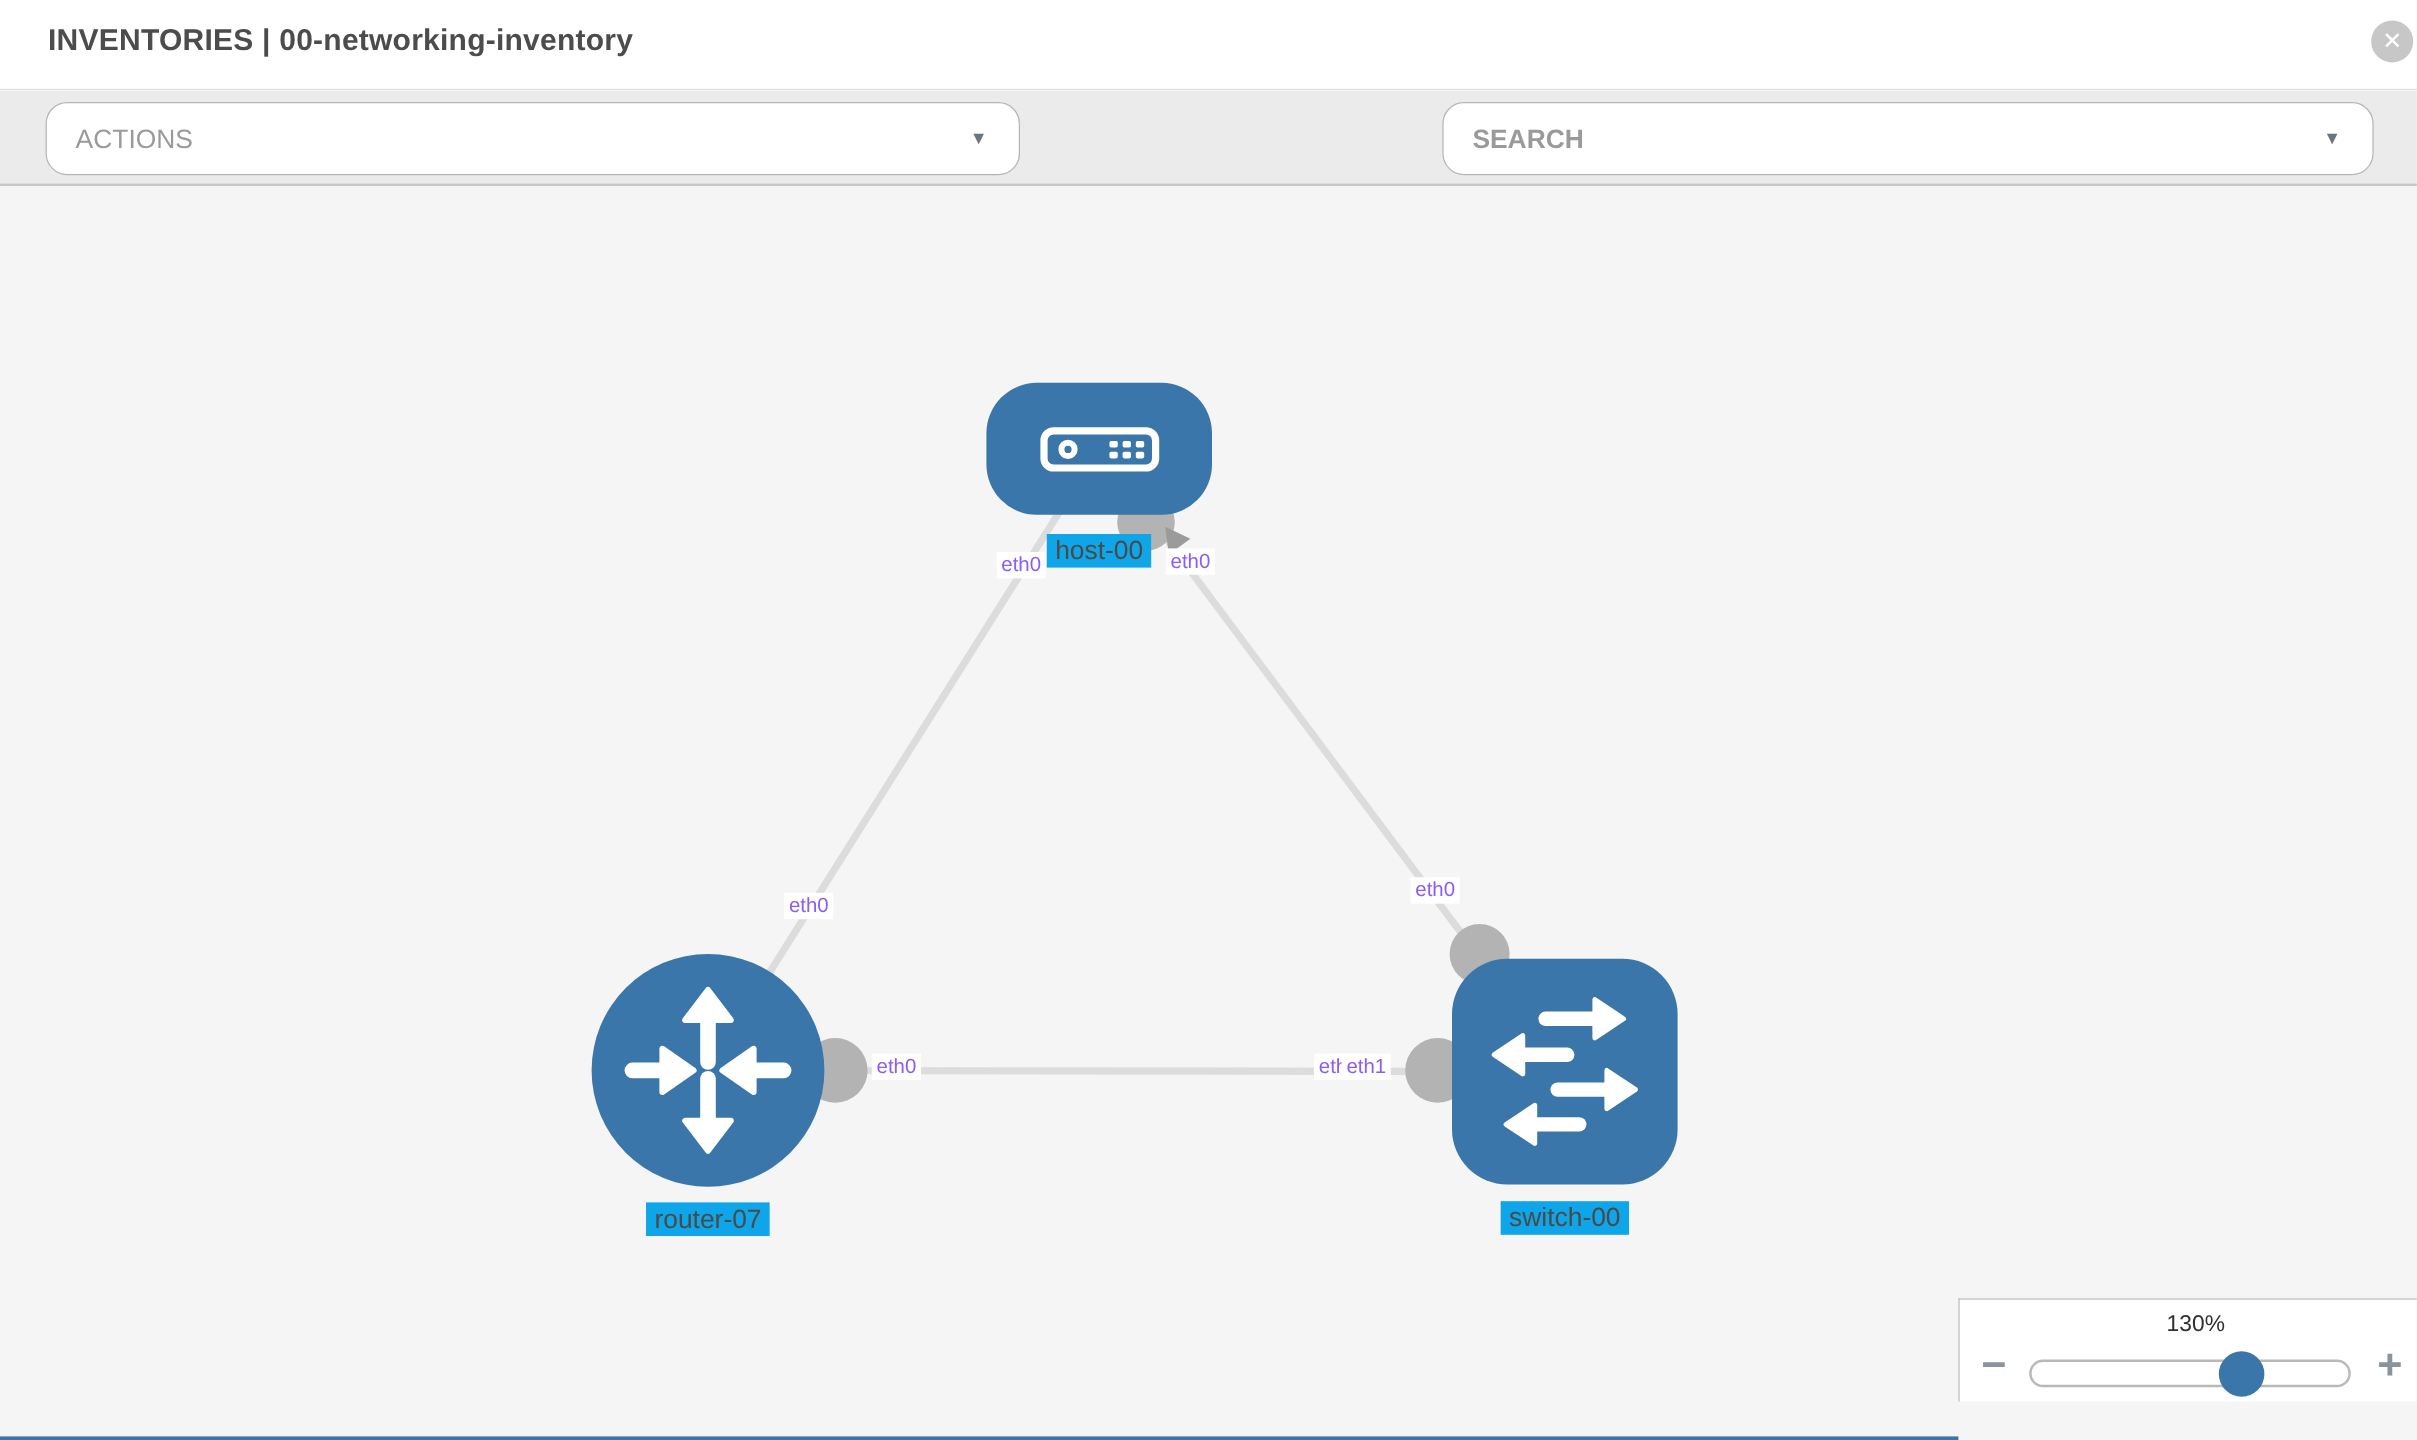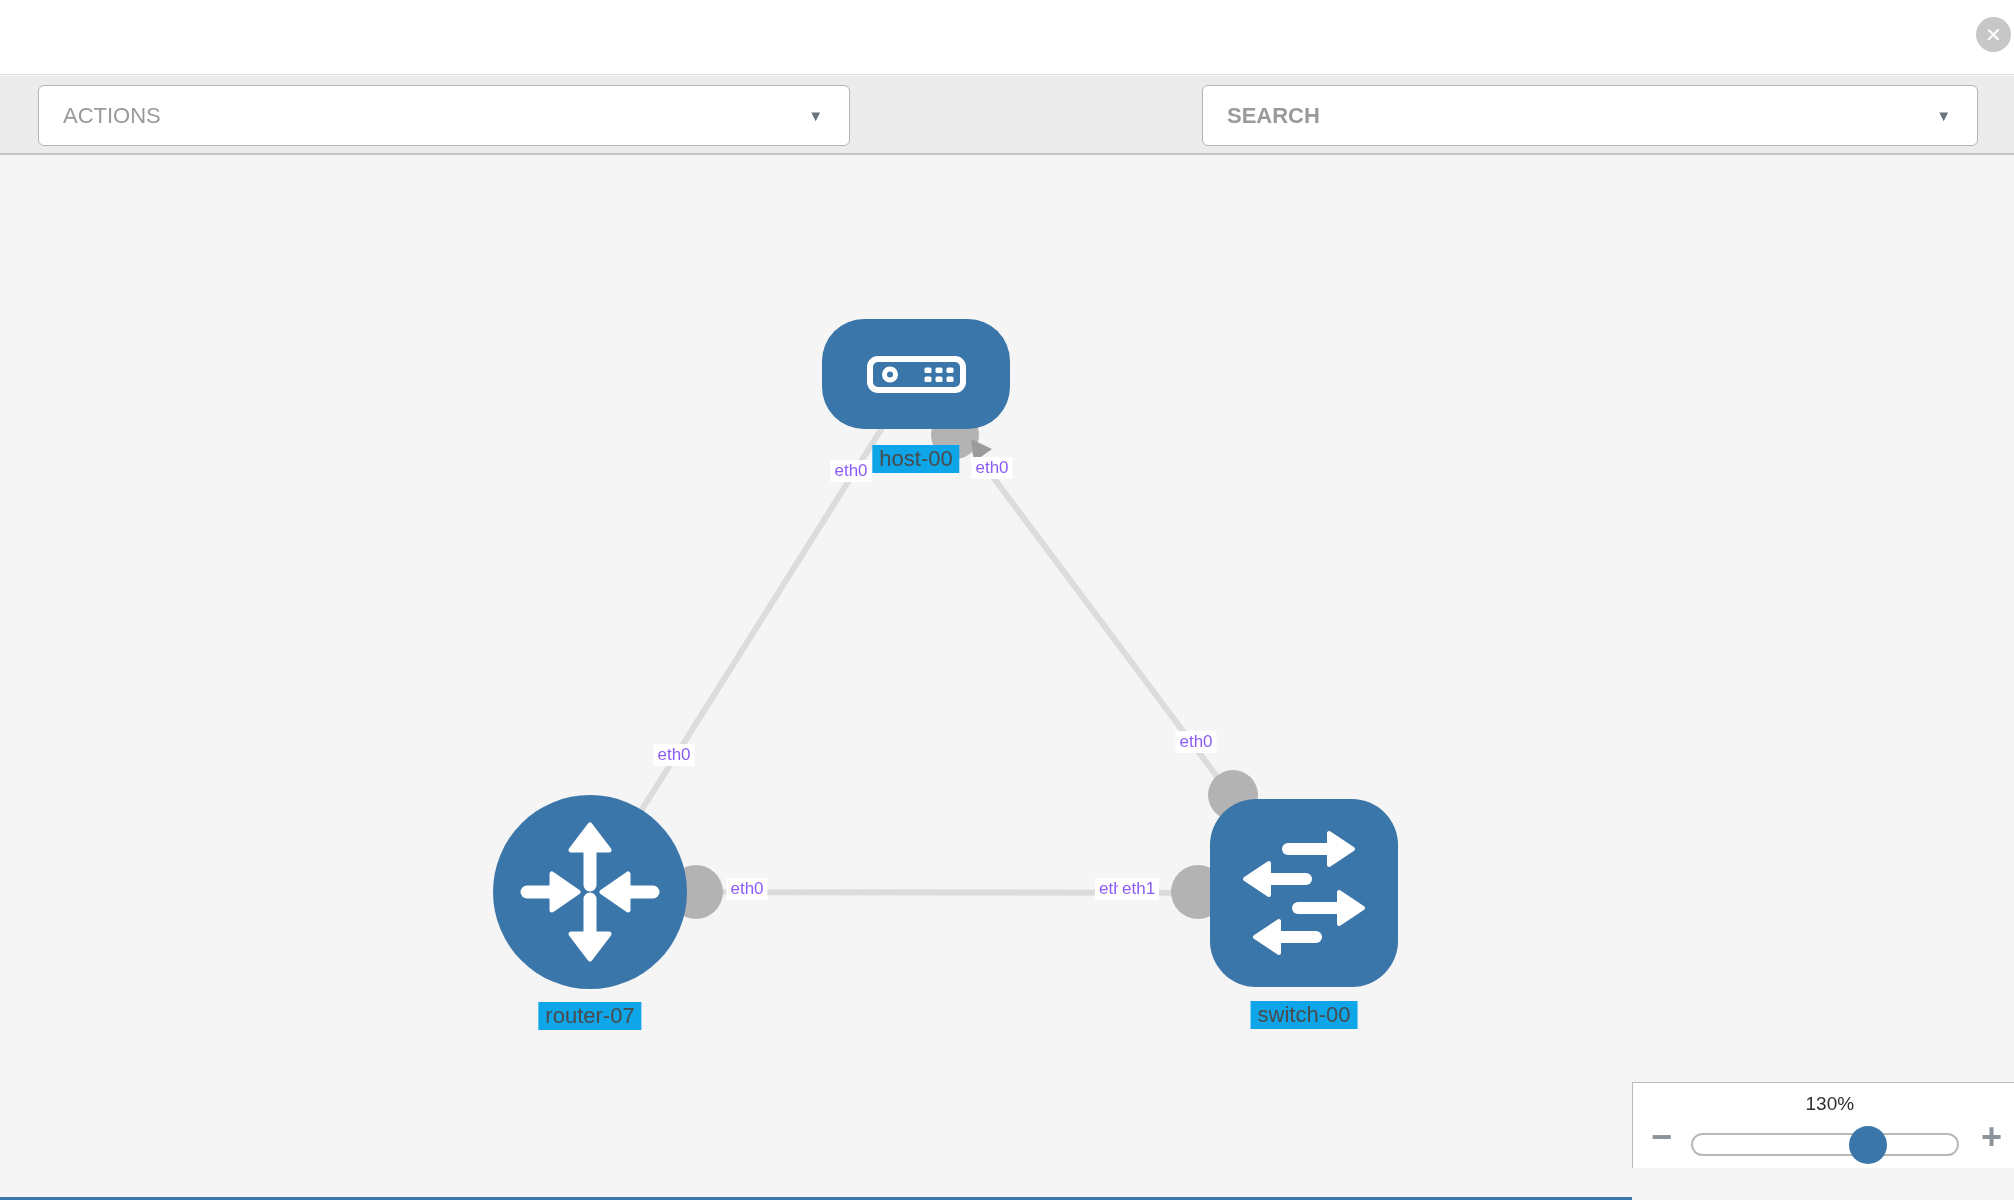--- a/index.html
+++ b/index.html
@@ -13,21 +13,21 @@
     font-weight:bold; color:#4c4c4c; letter-spacing:0.2px; }
   .close-btn { position:absolute; left:1976px; top:17px; width:35px; height:35px;
     border-radius:50%; background:#c7c7c7; color:#ffffff; font-size:20px;
     font-weight:bold; display:flex; align-items:center; justify-content:center;
     cursor:pointer; line-height:1; }
 
   
   .toolbar { position:absolute; left:0; top:76px; width:2014px; height:79px;
     background:#ebebeb; border-bottom:2px solid #c6c6c6; }
   .select-box { position:absolute; top:9px; height:61px; background:#ffffff;
-    border:1px solid #b5b5b5; border-radius:6px; display:flex; align-items:center;
+    border:1px solid #b5b5b5; border-radius:18px; display:flex; align-items:center;
     cursor:pointer; }
   .select-box .lbl { margin-left:24px; font-size:22px; color:#9a9a9a; }
   .select-box .caret { position:absolute; right:26px; font-size:15px; color:#6b7580; }
   .actions-box { left:38px; width:812px; }
   .search-box  { left:1202px; width:776px;font-weight:bold; }
   .tool-icon { position:absolute; top:96px; width:44px; height:44px;
     display:flex; align-items:center; justify-content:center; cursor:pointer; }
   .tool-icon svg { display:block; }
 
   
@@ -55,20 +55,21 @@
   .zoom-knob { position:absolute; left:156px; top:-9px; width:38px; height:38px;
     border-radius:50%; background:#3b76ab; cursor:grab; }
 
   .footer-strip { position:absolute; left:0; top:1197px; width:1632px; height:3px;
     background:#3b76ab; }
 </style>
 </head>
 <body>
 
 <div class="header">
+  <div class="header-title">INVENTORIES | 00-networking-inventory</div>
   <div class="close-btn">
     <span>✕</span>
   </div>
 </div>
 
 <div class="toolbar">
   <div class="select-box actions-box">
     <span class="lbl">ACTIONS</span>
     <span class="caret">▼</span>
   </div>

